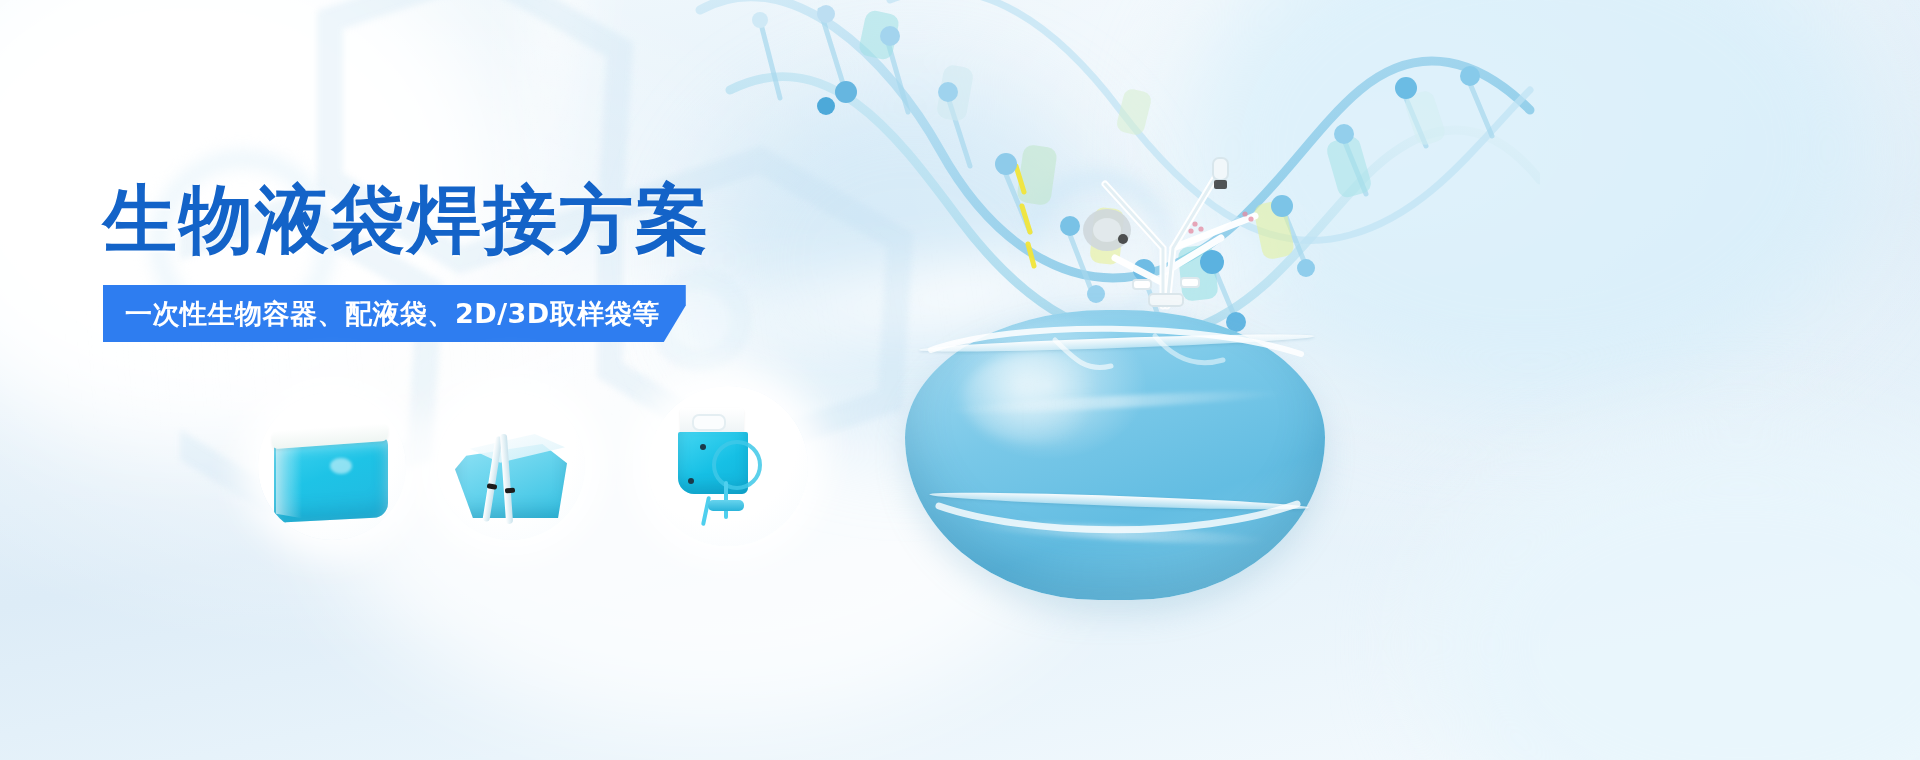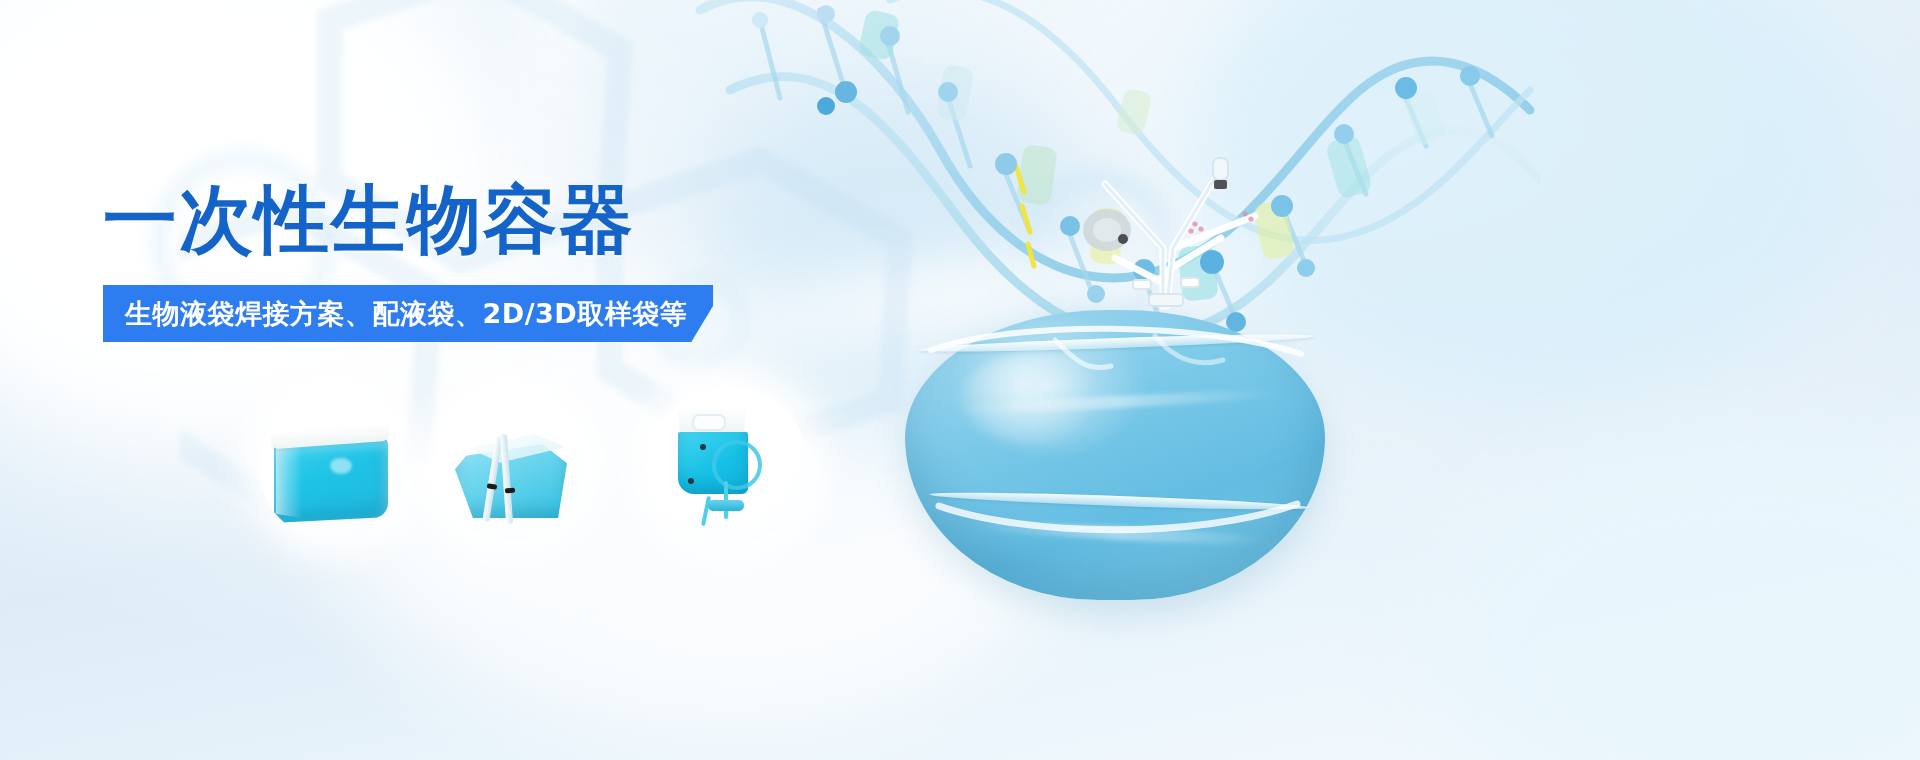--- a/index.html
+++ b/index.html
@@ -281,24 +281,24 @@
     <div class="bb-wrinkle" style="left:40px;top:96px;width:340px;height:12px;transform:rotate(-3deg);"></div>
     <div class="bb-wrinkle" style="left:64px;top:226px;width:300px;height:14px;transform:rotate(3deg);"></div>
     <svg style="position:absolute;left:0;top:0;width:420px;height:300px;" viewBox="0 0 420 300">
       <path d="M26 50 C 110 20 300 22 396 54" fill="none" stroke="rgba(255,255,255,.85)" stroke-width="6" stroke-linecap="round"></path>
       <path d="M34 206 C 120 236 290 240 392 204" fill="none" stroke="rgba(255,255,255,.8)" stroke-width="7" stroke-linecap="round"></path>
       <path d="M150 40 C 170 60 182 72 206 66" fill="none" stroke="rgba(255,255,255,.6)" stroke-width="5" stroke-linecap="round"></path>
       <path d="M250 36 C 268 58 290 68 318 60" fill="none" stroke="rgba(255,255,255,.5)" stroke-width="5" stroke-linecap="round"></path>
     </svg>
   </div>
 
-  <div class="headline">一次性生物容器</div>
+  <div class="headline">生物液袋焊接方案</div>
 
   <div class="ribbon">
-    <span class="ribbon-text">生物液袋焊接方案、配液袋、2D/3D取样袋等</span>
+    <span class="ribbon-text">一次性生物容器、配液袋、2D/3D取样袋等</span>
   </div>
 
   <div class="circle c1">
     <div class="p1-bag"></div>
     <div class="p1-fold"></div>
     <div class="p1-seal"></div>
     <div class="p1-gloss"></div>
   </div>
 
   <div class="circle c2">

